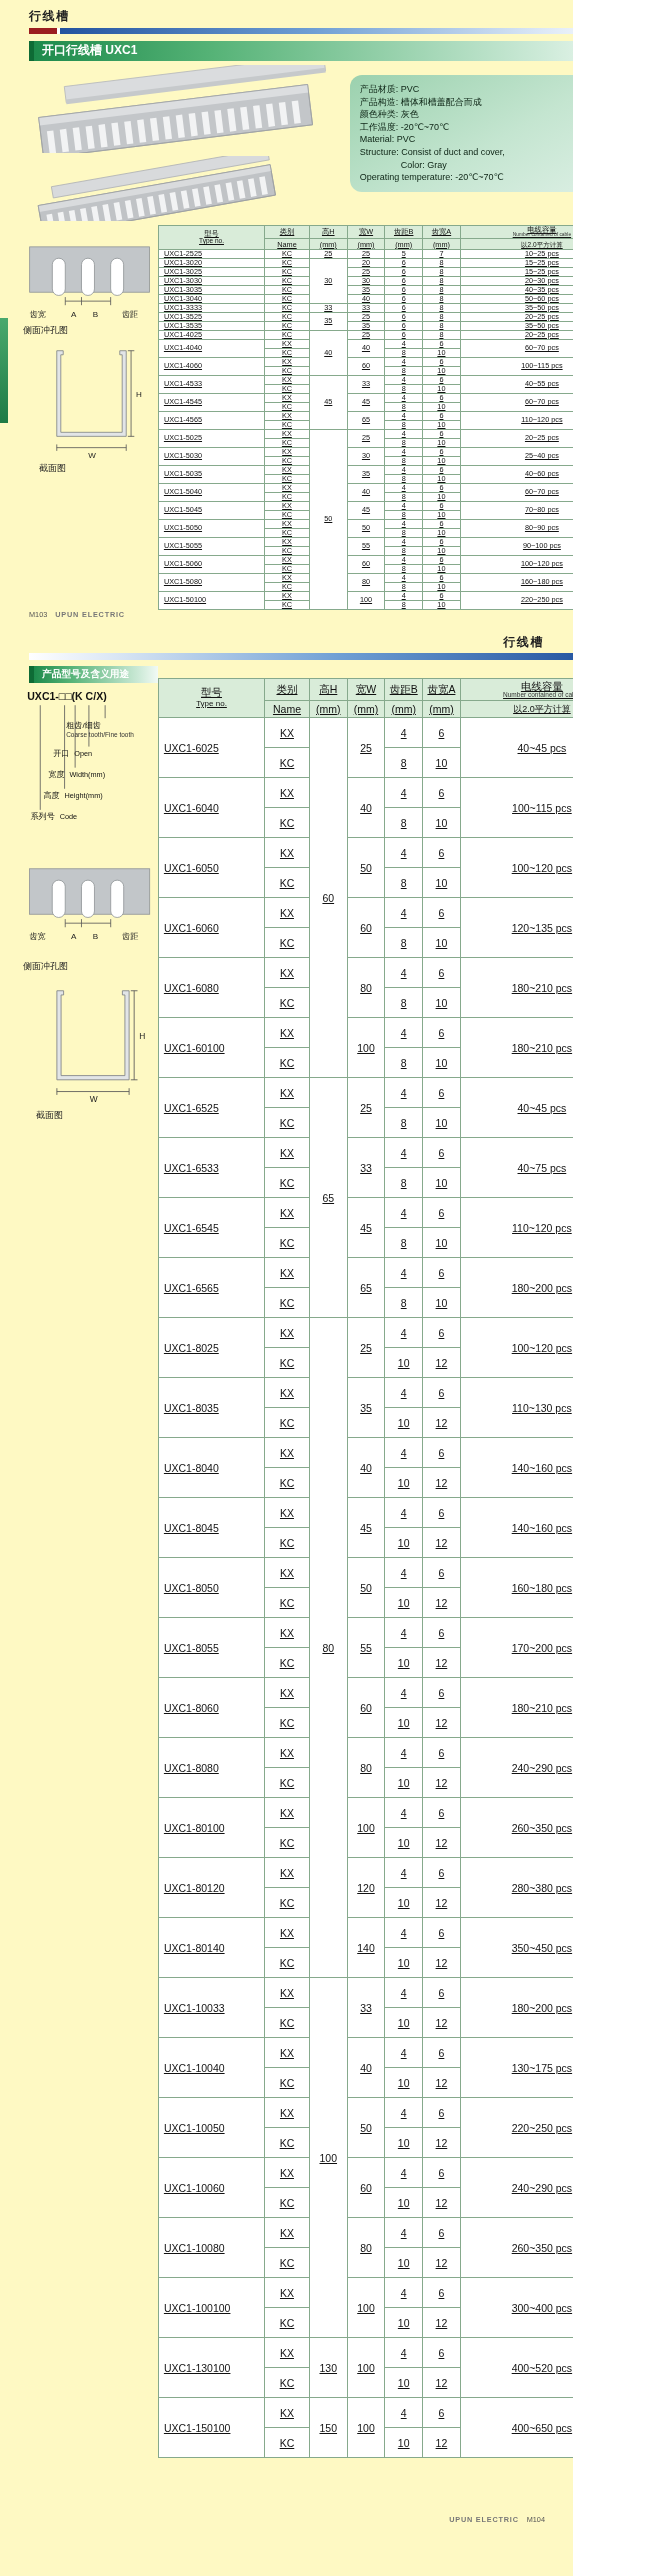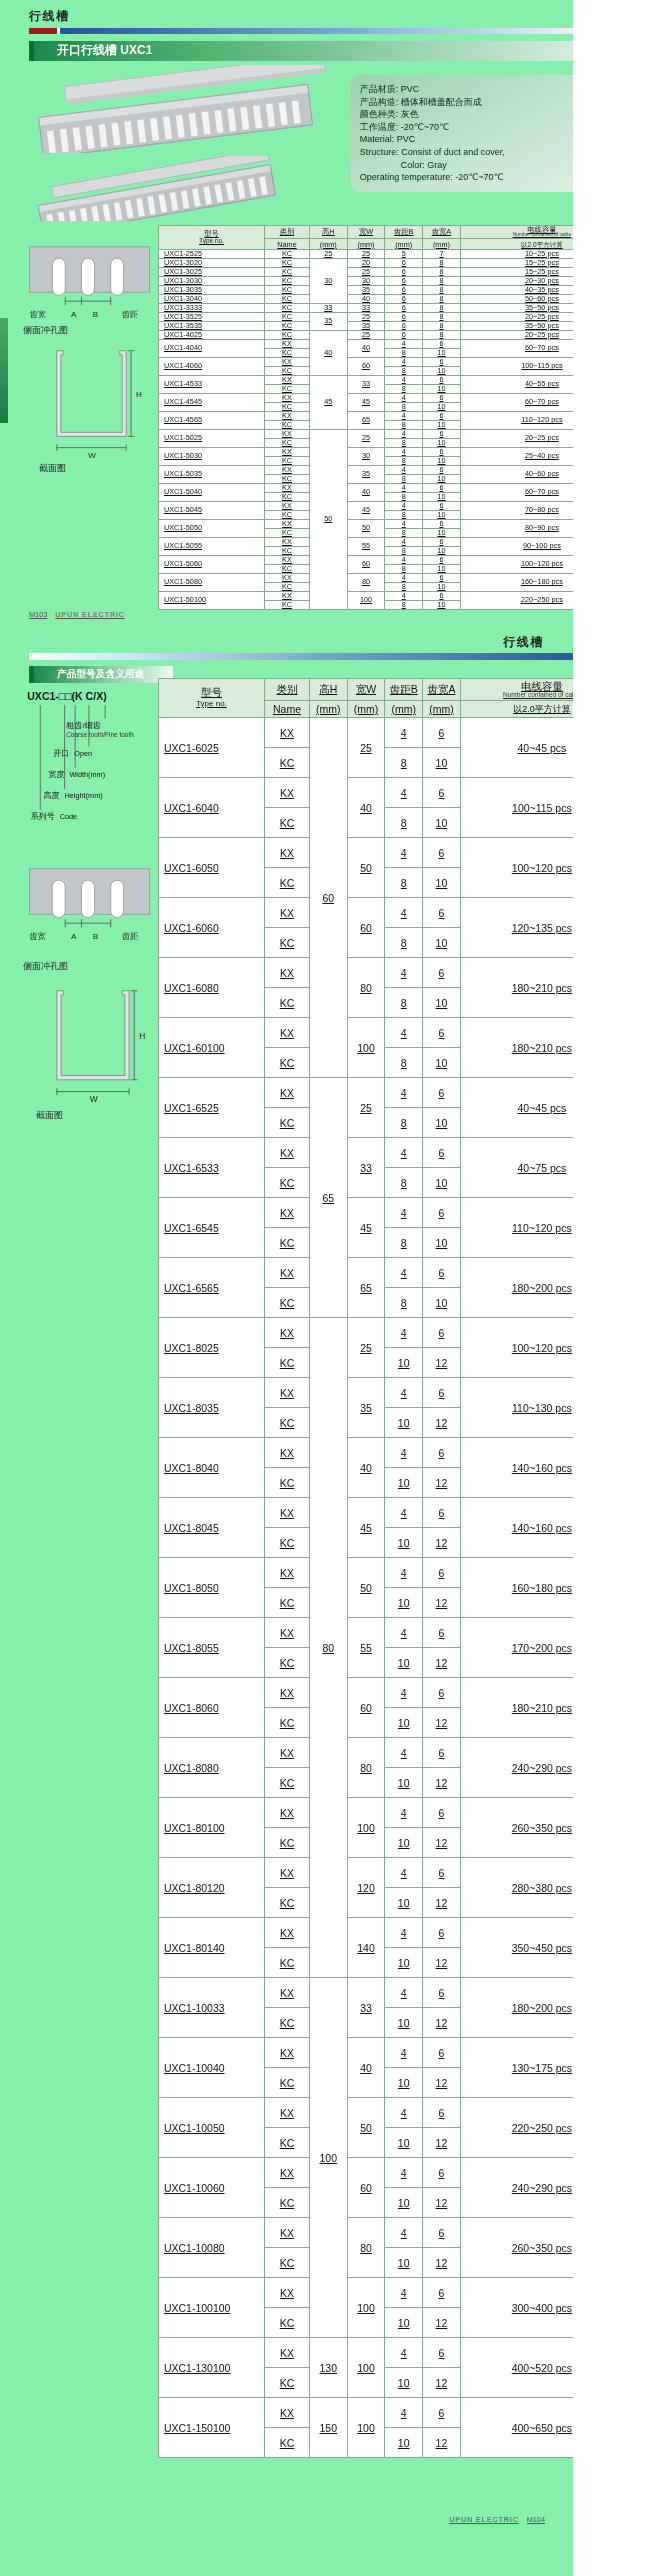--- a/index.html
+++ b/index.html
@@ -1,38 +1,38 @@
 <!DOCTYPE html>
 <html style="font-size:13px"><head>
 <meta charset="utf-8">
 <style>
   html,body{margin:0;padding:0;background:#ffffff;}
   body{width:649px;font-family:"Liberation Sans","DejaVu Sans",sans-serif;color:#111;}
-  .page{position:relative;width:573px;overflow:hidden;background:#86efac;}
+  .page{position:relative;width:573px;overflow:hidden;background:#fef9c3;}
   #page1{height:629px;}
   #page2{height:1947px;}
   .abs{position:absolute;}
   .page-label{font-size:12px;font-weight:bold;letter-spacing:1.6px;color:#222;}
   .rule-bar{display:flex;height:6.5px;}
   .rule-bar .red-block{width:27.6px;background:#9b1d20;}
   .rule-bar .gap{width:3.2px;background:#fff;}
   .rule-bar .blue-grad{flex:1;background:linear-gradient(to right,#23539f,#6f9fd4 45%,#dbe7f5 85%,#ffffff);}
   .rule-bar.mirror{flex-direction:row-reverse;}
   .rule-bar.mirror .blue-grad{background:linear-gradient(to left,#23539f,#6f9fd4 45%,#dbe7f5 85%,#ffffff);}
   .green-bar{background:linear-gradient(to right,#1d8a4b,#56b377 30%,#cdead8 85%,#f2faf5);
              border-left:5.7px solid #0e6b35;color:#ffffff;font-weight:bold;
-             display:flex;align-items:center;padding-left:23px;}
+             display:flex;align-items:center;padding-left:8px;}
   .green-bar.big{height:19.5px;font-size:12px;}
   .green-bar.small{height:17px;font-size:9.7px;}
   .info-box{background:linear-gradient(150deg,#9bd1ae,#c4e5d0 55%,#def0e6);border-radius:12px;
             font-size:9px;line-height:12.6px;color:#0d2415;padding:8px 9.7px;}
   .info-box .indent{padding-left:41px;}
   .diag-label{font-size:9px;text-align:left;color:#222;}
   .edge-tab{width:8px;height:105px;background:linear-gradient(to bottom,#4aa96d,#1e7a45);}
-  .footer{font-size:7.3px;color:#555;text-decoration:underline;}
+  .footer{font-size:7.3px;color:#555;}
   .footer .brand{letter-spacing:0.8px;font-weight:bold;color:#777;margin-left:8px;}
   .footer .brand2{letter-spacing:0.8px;font-weight:bold;color:#777;margin-right:8px;}
 
   table.spec{border-collapse:collapse;table-layout:fixed;width:466px;background:#fff;text-decoration:underline;}
   table.spec th,table.spec td{border:0.8px solid #86a98c;text-align:center;overflow:hidden;
                               white-space:nowrap;font-weight:normal;}
   table.spec thead th{background:#d9ecd9;}
   table.spec td.type{text-align:left;padding-left:4.9px;}
   .cap-en{display:block;color:#333;}
 

